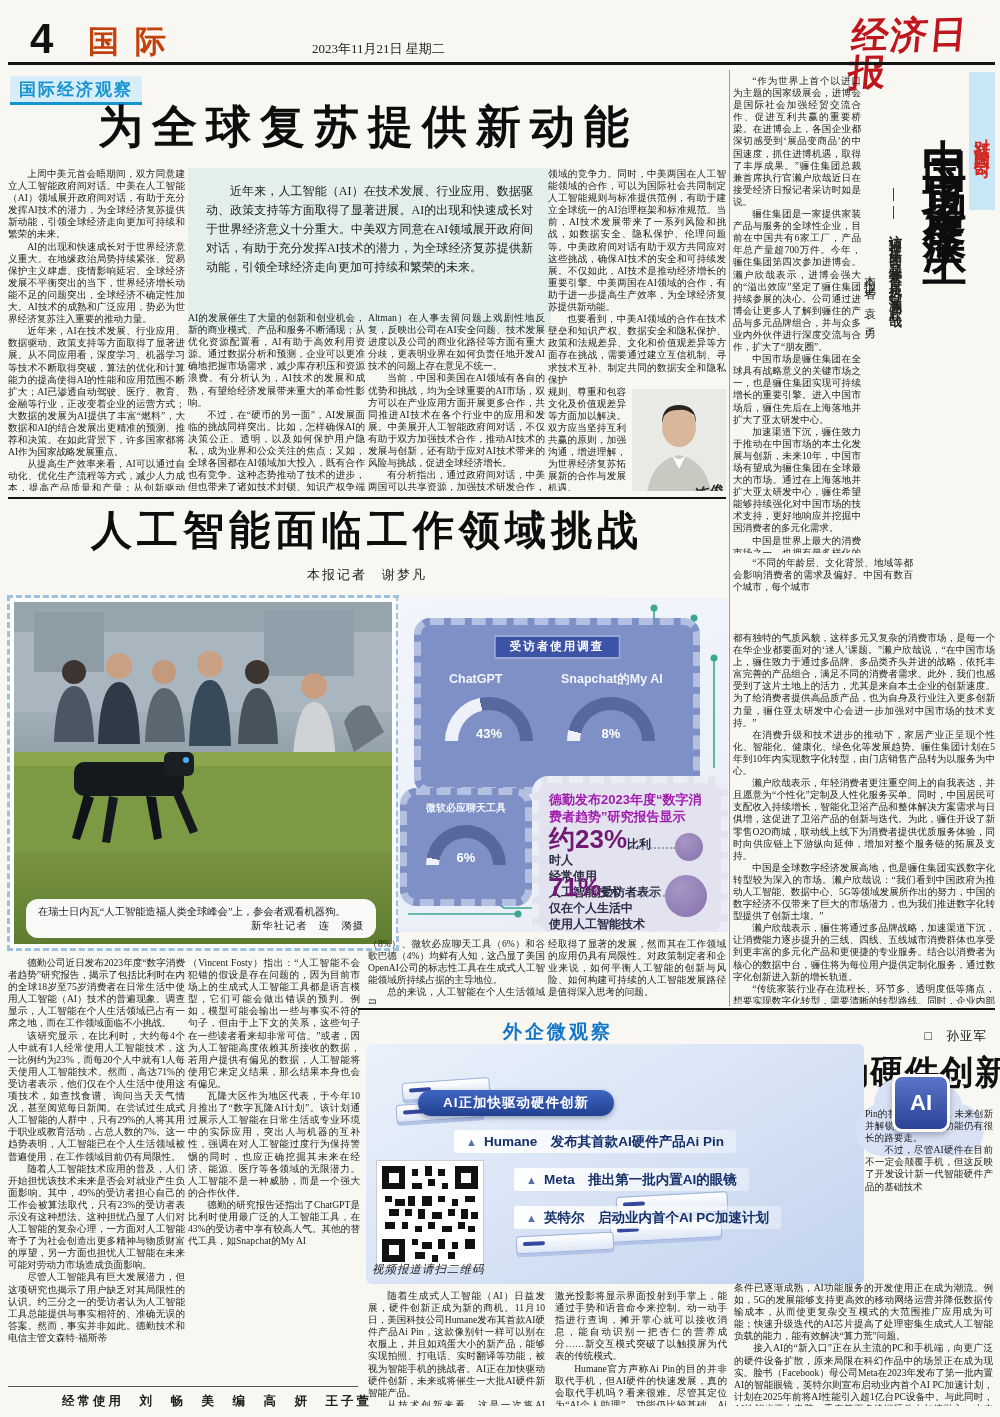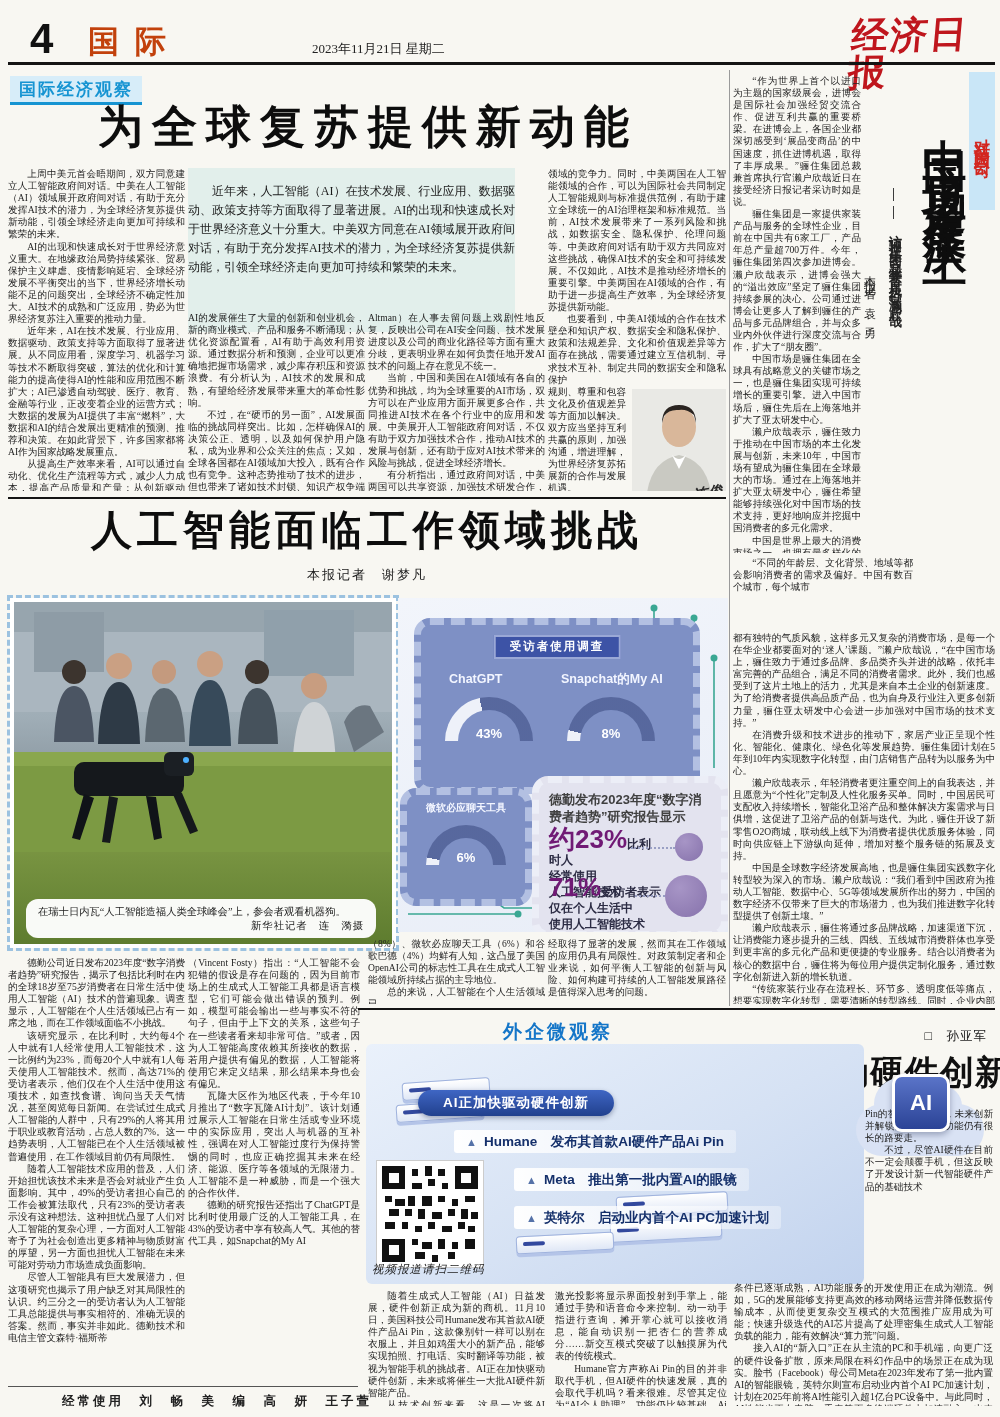--- a/index.html
+++ b/index.html
@@ -12,21 +12,21 @@
   .date{font:13px/1 "Liberation Serif",serif;color:#222;}
   .masthead{font:900 37px/1 "Liberation Serif",serif;color:#bf161d;transform:skewX(-6deg) rotate(-1deg);letter-spacing:2px;}
   .hrule{background:#141414;}
   
   .kicker1{background:#d7edf9;color:#1694d2;font:900 17px/1 "Liberation Sans",sans-serif;
            padding:5px 9px 4px;border-bottom:3px solid #1694d2;letter-spacing:2px;}
   .headline1{font:900 45px/1.1 "Liberation Sans","DejaVu Sans",sans-serif;letter-spacing:9px;color:#0d0d0d;text-align:center;}
   .txt{font-size:9.6px;line-height:12.1px;color:#222;text-align:justify;overflow:hidden;}
   .txt p{margin:0;text-indent:2em;}
   .contfirst p:first-child{text-indent:0;}
-  .summary{background:#e2efeb;font-size:12px;line-height:19px;padding:14px 0;text-align:justify;overflow:hidden;}
+  .summary{background:#e2efeb;font-size:12px;line-height:19px;padding:14px 18px;text-align:justify;overflow:hidden;}
   .summary p{margin:0;text-indent:2em;}
   .portrait{float:right;width:94px;height:114px;margin:3px 0 2px 6px;position:relative;
             background:linear-gradient(#efefec,#d9d9d3);overflow:hidden;}
   .sig{position:absolute;right:3px;bottom:2px;font:italic 900 15px/1 "Liberation Serif",serif;
        color:#2a2a2a;transform:rotate(-10deg);}
   
   .headline2{font:700 41px/1.1 "Liberation Serif",serif;letter-spacing:5px;color:#0d0d0d;text-align:center;}
   .byline2{font:13px/1 "Liberation Serif",serif;text-align:center;letter-spacing:2px;}
   .photo{background:linear-gradient(#b6c1c9 0%,#9fadb6 34%,#8a97a0 52%,#7f9a46 66%,#5e7c2f 100%);
          border:4px solid #fff;outline:3px dashed #9cc2e0;overflow:hidden;}
@@ -38,21 +38,21 @@
   .chip{position:absolute;border-radius:16px;border:7px dashed #b3c0e2;background:#7e90c5;}
   .chip2{position:absolute;border-radius:16px;border:7px dashed #eceef7;background:#e3e3ef;}
   .surveybadge{background:#3d53a6;border:2px solid #9aa8d6;color:#fff;font:700 11.5px/1 "Liberation Sans",sans-serif;
                padding:4px 14px;letter-spacing:2px;white-space:nowrap;}
   .glabel{color:#f2f5ff;font:600 12.5px/1 "Liberation Sans",sans-serif;white-space:nowrap;}
   .gauge{position:relative;border-radius:100px 100px 0 0;
          background:conic-gradient(from -90deg at 50% 100%, #eef1f9 0 var(--a,90deg), rgba(40,55,110,.45) var(--a,90deg) 180deg);}
   .gauge::after{content:attr(data-val);position:absolute;left:13px;right:13px;top:13px;bottom:0;
                 border-radius:90px 90px 0 0;background:var(--bg,#7e90c5);color:#fff;
                 font:700 13px/1 "Liberation Sans",sans-serif;display:flex;align-items:flex-end;justify-content:center;padding-bottom:1px;}
-  .rpt{color:#404040;font:700 13px/17px "Liberation Sans",sans-serif;}
+  .rpt{color:#a21caf;font:700 13px/17px "Liberation Sans",sans-serif;}
   .stat{color:#2c2c44;font:600 12px/16px "Liberation Sans",sans-serif;}
   .stat b{font-size:26px;color:#701a75;}
   .dotcircle{border-radius:50%;background:radial-gradient(circle at 35% 30%,#a795c6,#8672ab);}
   .leader{border-top:2px dotted #9aa0c4;}
   
   .kicker2{color:#1576c8;font:900 19px/1 "Liberation Sans",sans-serif;letter-spacing:3px;
            border-bottom:2px solid #1576c8;padding-bottom:4px;}
   .hwbyline{font:12.5px/1 "Liberation Serif",serif;color:#222;letter-spacing:1px;}
   .headline3{font:600 34px/1.1 "Liberation Sans","DejaVu Sans",sans-serif;letter-spacing:1px;color:#101010;white-space:nowrap;}
   .illus{background:linear-gradient(150deg,#eaf1fb 0%,#d6e2f4 55%,#c2d3ee 100%);border-radius:6px;overflow:hidden;}
@@ -362,21 +362,21 @@
   <div class="abs" style="left:733px;top:70px;width:262px;height:936px;">
     <div class="vbadge" style="position:absolute;right:0;top:2px;height:118px;">对话跨国公司</div>
     <div class="vhead" style="position:absolute;right:28px;top:34px;height:560px;">中国市场是发展沃土</div>
     <div class="vsub" style="position:absolute;right:92px;top:118px;height:480px;">——访骊住集团总裁兼首席执行官濑户欣哉</div>
     <div class="vrep" style="position:absolute;right:118px;top:196px;height:120px;">本报记者　袁　勇</div>
 
     <div class="txt" style="position:absolute;left:0;top:5px;width:128px;height:478px;">
         <p>“作为世界上首个以进口为主题的国家级展会，进博会是国际社会加强经贸交流合作、促进互利共赢的重要桥梁。在进博会上，各国企业都深切感受到‘展品变商品’的中国速度，抓住进博机遇，取得了丰厚成果。”骊住集团总裁兼首席执行官濑户欣哉近日在接受经济日报记者采访时如是说。</p>
         <p>骊住集团是一家提供家装产品与服务的全球性企业，目前在中国共有6家工厂，产品年总产量超700万件。今年，骊住集团第四次参加进博会。濑户欣哉表示，进博会强大的“溢出效应”坚定了骊住集团持续参展的决心。公司通过进博会让更多人了解到骊住的产品与多元品牌组合，并与众多业内外伙伴进行深度交流与合作，扩大了“朋友圈”。</p>
         <p>中国市场是骊住集团在全球具有战略意义的关键市场之一，也是骊住集团实现可持续增长的重要引擎。进入中国市场后，骊住先后在上海落地并扩大了亚太研发中心。</p>
-        <p>濑户欣哉表示，骊住致力于推动在中国市场的本土化发展与创新，未来10年，中国市场有望成为骊住集团在全球最大的市场。通过在上海落地并扩大亚太研发中心，骊住希望能够持续强化对中国市场的技术支持，更好地响应并挖掘中国消费者的多元化需求。</p>
+        <p>加速渠道下沉，骊住致力于推动在中国市场的本土化发展与创新，未来10年，中国市场有望成为骊住集团在全球最大的市场。通过在上海落地并扩大亚太研发中心，骊住希望能够持续强化对中国市场的技术支持，更好地响应并挖掘中国消费者的多元化需求。</p>
         <p>中国是世界上最大的消费市场之一，也拥有最多样化的消费需求。濑户欣哉表示，这样的市场特点给骊住带来了机遇，也带来了挑战。</p>
       </div>
     <div class="txt" style="position:absolute;left:0;top:487px;width:180px;height:72px;">
         <p>“不同的年龄层、文化背景、地域等都会影响消费者的需求及偏好。中国有数百个城市，每个城市</p>
       </div>
     <div class="txt contfirst" style="position:absolute;left:0;top:562px;width:262px;height:372px;">
         <p>都有独特的气质风貌，这样多元又复杂的消费市场，是每一个在华企业都要面对的‘迷人’课题。”濑户欣哉说，“在中国市场上，骊住致力于通过多品牌、多品类齐头并进的战略，依托丰富完善的产品组合，满足不同的消费者需求。此外，我们也感受到了这片土地上的活力，尤其是来自本土企业的创新速度。为了给消费者提供高品质产品，也为自身及行业注入更多创新力量，骊住亚太研发中心会进一步加强对中国市场的技术支持。”</p>
         <p>在消费升级和技术进步的推动下，家居产业正呈现个性化、智能化、健康化、绿色化等发展趋势。骊住集团计划在5年到10年内实现数字化转型，由门店销售产品转为以服务为中心。</p>
         <p>濑户欣哉表示，年轻消费者更注重空间上的自我表达，并且愿意为“个性化”定制及人性化服务买单。同时，中国居民可支配收入持续增长，智能化卫浴产品和整体解决方案需求与日俱增，这促进了卫浴产品的创新与迭代。为此，骊住开设了新零售O2O商城，联动线上线下为消费者提供优质服务体验，同时向供应链上下游纵向延伸，增加对整个服务链的拓展及支持。</p>
         <p>中国是全球数字经济发展高地，也是骊住集团实践数字化转型较为深入的市场。濑户欣哉说：“我们看到中国政府为推动人工智能、数据中心、5G等领域发展所作出的努力，中国的数字经济不仅带来了巨大的市场潜力，也为我们推进数字化转型提供了创新土壤。”</p>

